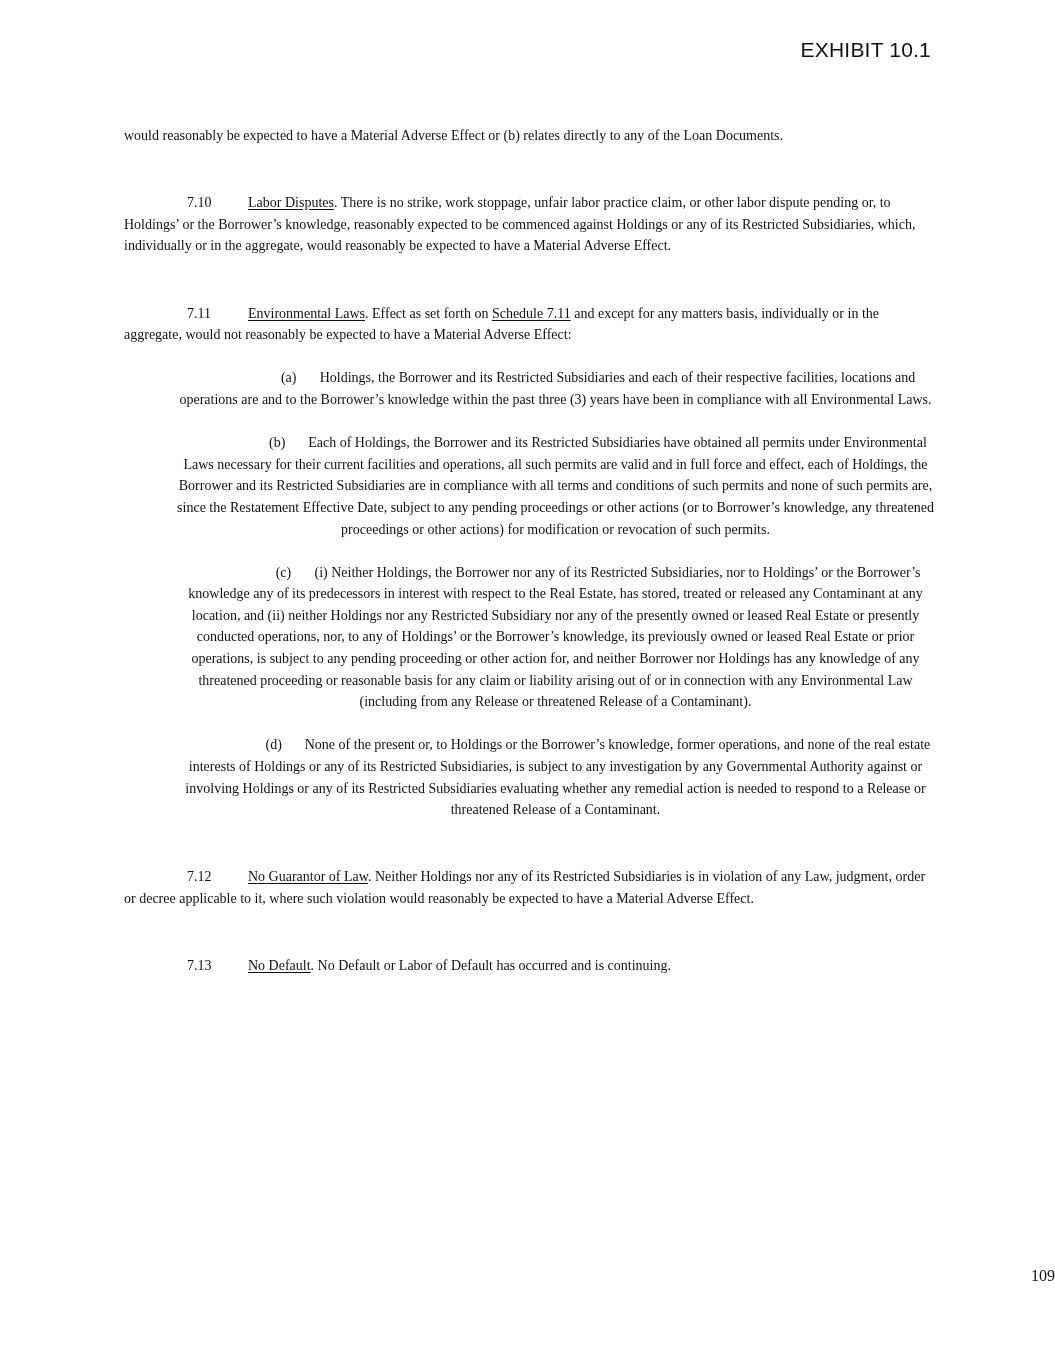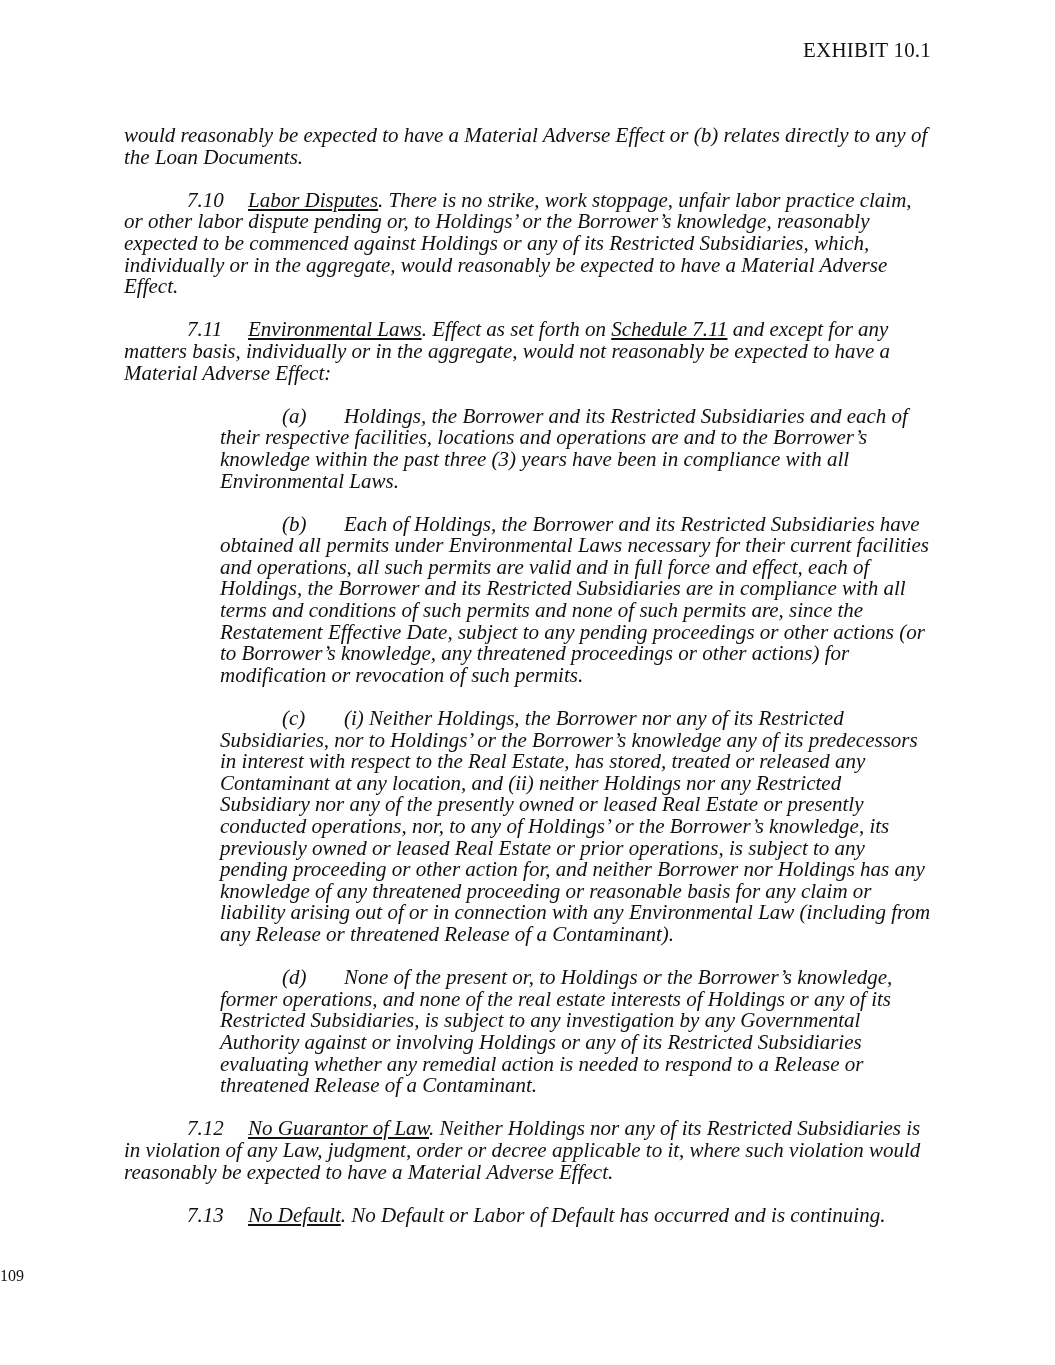--- a/index.html
+++ b/index.html
@@ -2,35 +2,35 @@
 <html><head>
   <meta charset="utf-8">
   <style>
     html, body { margin: 0; padding: 0; background: #ffffff; }
     body {
       width: 1055px; height: 1365px; position: relative; overflow: hidden;
       font-family: "Liberation Serif", serif; color: #111111;
     }
     .exhibit {
       position: absolute; top: 38px; right: 124px;
-      font-family: Liberation Serif, serif; font-size: 21px; color: #111;
+      font-family: Liberation Sans, sans-serif; font-size: 21px; color: #111;
       letter-spacing: 0.2px;
     }
     .doc {
       position: absolute; left: 124px; top: 125px; width: 810px;
-      font-size: 21px; line-height: 21.6px; font-style: italic;
+      font-size: 14px; line-height: 21.6px;
     }
     p { margin: 0 0 21.6px 0; }
     .sec { text-indent: 63px; }
-    .num { display: inline-block; width: 61px; text-indent: 0; }
-    .sub { margin-left: 96px; text-indent: 62px; }
+    .num { display: inline-block; width: 61px; text-indent: 0; margin-top: 24px; }
+    .sub { margin-left: 53px; text-indent: 62px; text-align: center; }
     .lbl { display: inline-block; width: 62px; text-indent: 0; }
     u { text-decoration: underline; text-underline-offset: 2px; }
     .pageno {
-      position: absolute; top: 1267px; left: 0; width: 1055px; text-align: left;
+      position: absolute; top: 1267px; left: 0; width: 1055px; text-align: right;
       font-size: 16px;
     }
   </style>
 </head>
 <body>
 
 <div class="exhibit">EXHIBIT 10.1</div>
 
 <div class="doc">
   <p>would reasonably be expected to have a Material Adverse Effect or (b) relates directly to any of the Loan Documents.</p>

